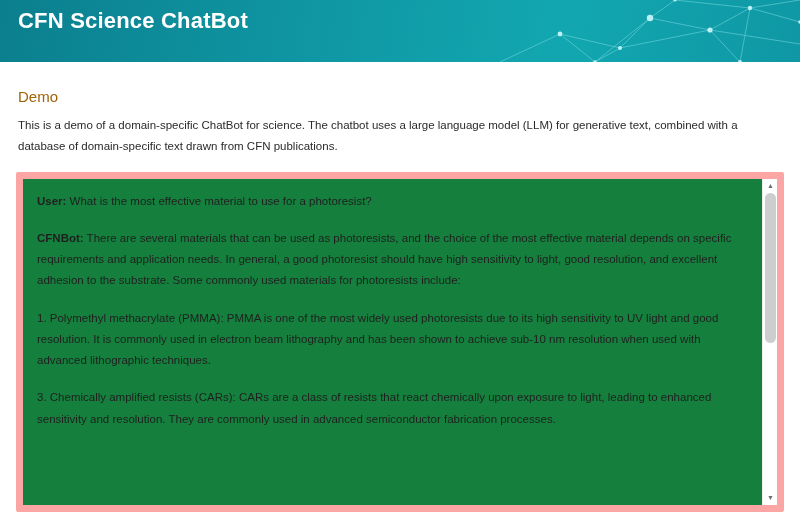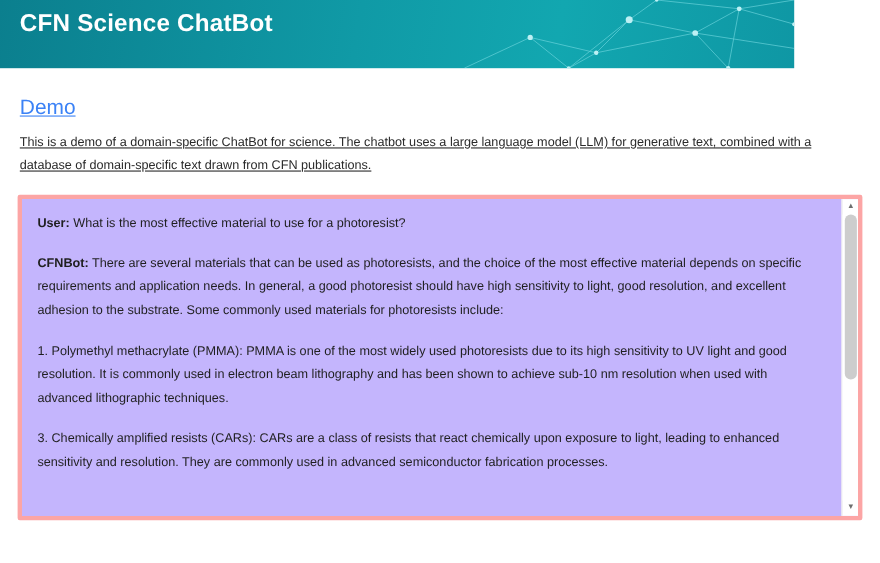--- a/index.html
+++ b/index.html
@@ -9,21 +9,21 @@
     width: 800px;
     height: 512px;
     background: #ffffff;
     font-family: "Liberation Sans", sans-serif;
     overflow: hidden;
   }
 
   
   .header {
     position: relative;
-    width: 722px;
+    width: 800px;
     height: 62px;
     background: linear-gradient(100deg, #0b7f8e 0%, #109aa6 45%, #12a7b0 70%, #0f97a4 100%);
     overflow: hidden;
   }
   .header-deco {
     position: absolute;
     top: 0;
     right: 0;
     width: 300px;
     height: 62px;
@@ -37,42 +37,40 @@
     font-size: 22px;
     font-weight: bold;
     letter-spacing: 0.2px;
   }
 
   
   .page {
     padding: 0 16px;
   }
   .section-title {
-    color: #3b82f6;
-    font-size: 19px;
+    color: #a16207;
+    font-size: 15px;
     font-weight: normal;
     margin: 26px 0 10px 2px;
-    text-decoration: underline;
   }
   .intro {
     color: #2a2a2a;
     font-size: 11.5px;
     line-height: 1.85;
     margin: 0 0 14px 2px;
     max-width: 770px;
-    text-decoration: underline;
   }
 
   
   .chatbox {
     position: relative;
-    border: 4px solid #fca5a5;
+    border: 7px solid #fca5a5;
     border-radius: 2px;
-    background: #c4b5fd;
-    height: 296px;
+    background: #15803d;
+    height: 340px;
     overflow: hidden;
   }
   .chat-scroll {
     position: absolute;
     inset: 0 16px 0 0;
     padding: 12px 14px 10px 14px;
     overflow: hidden;
   }
   .msg {
     font-size: 11.5px;

